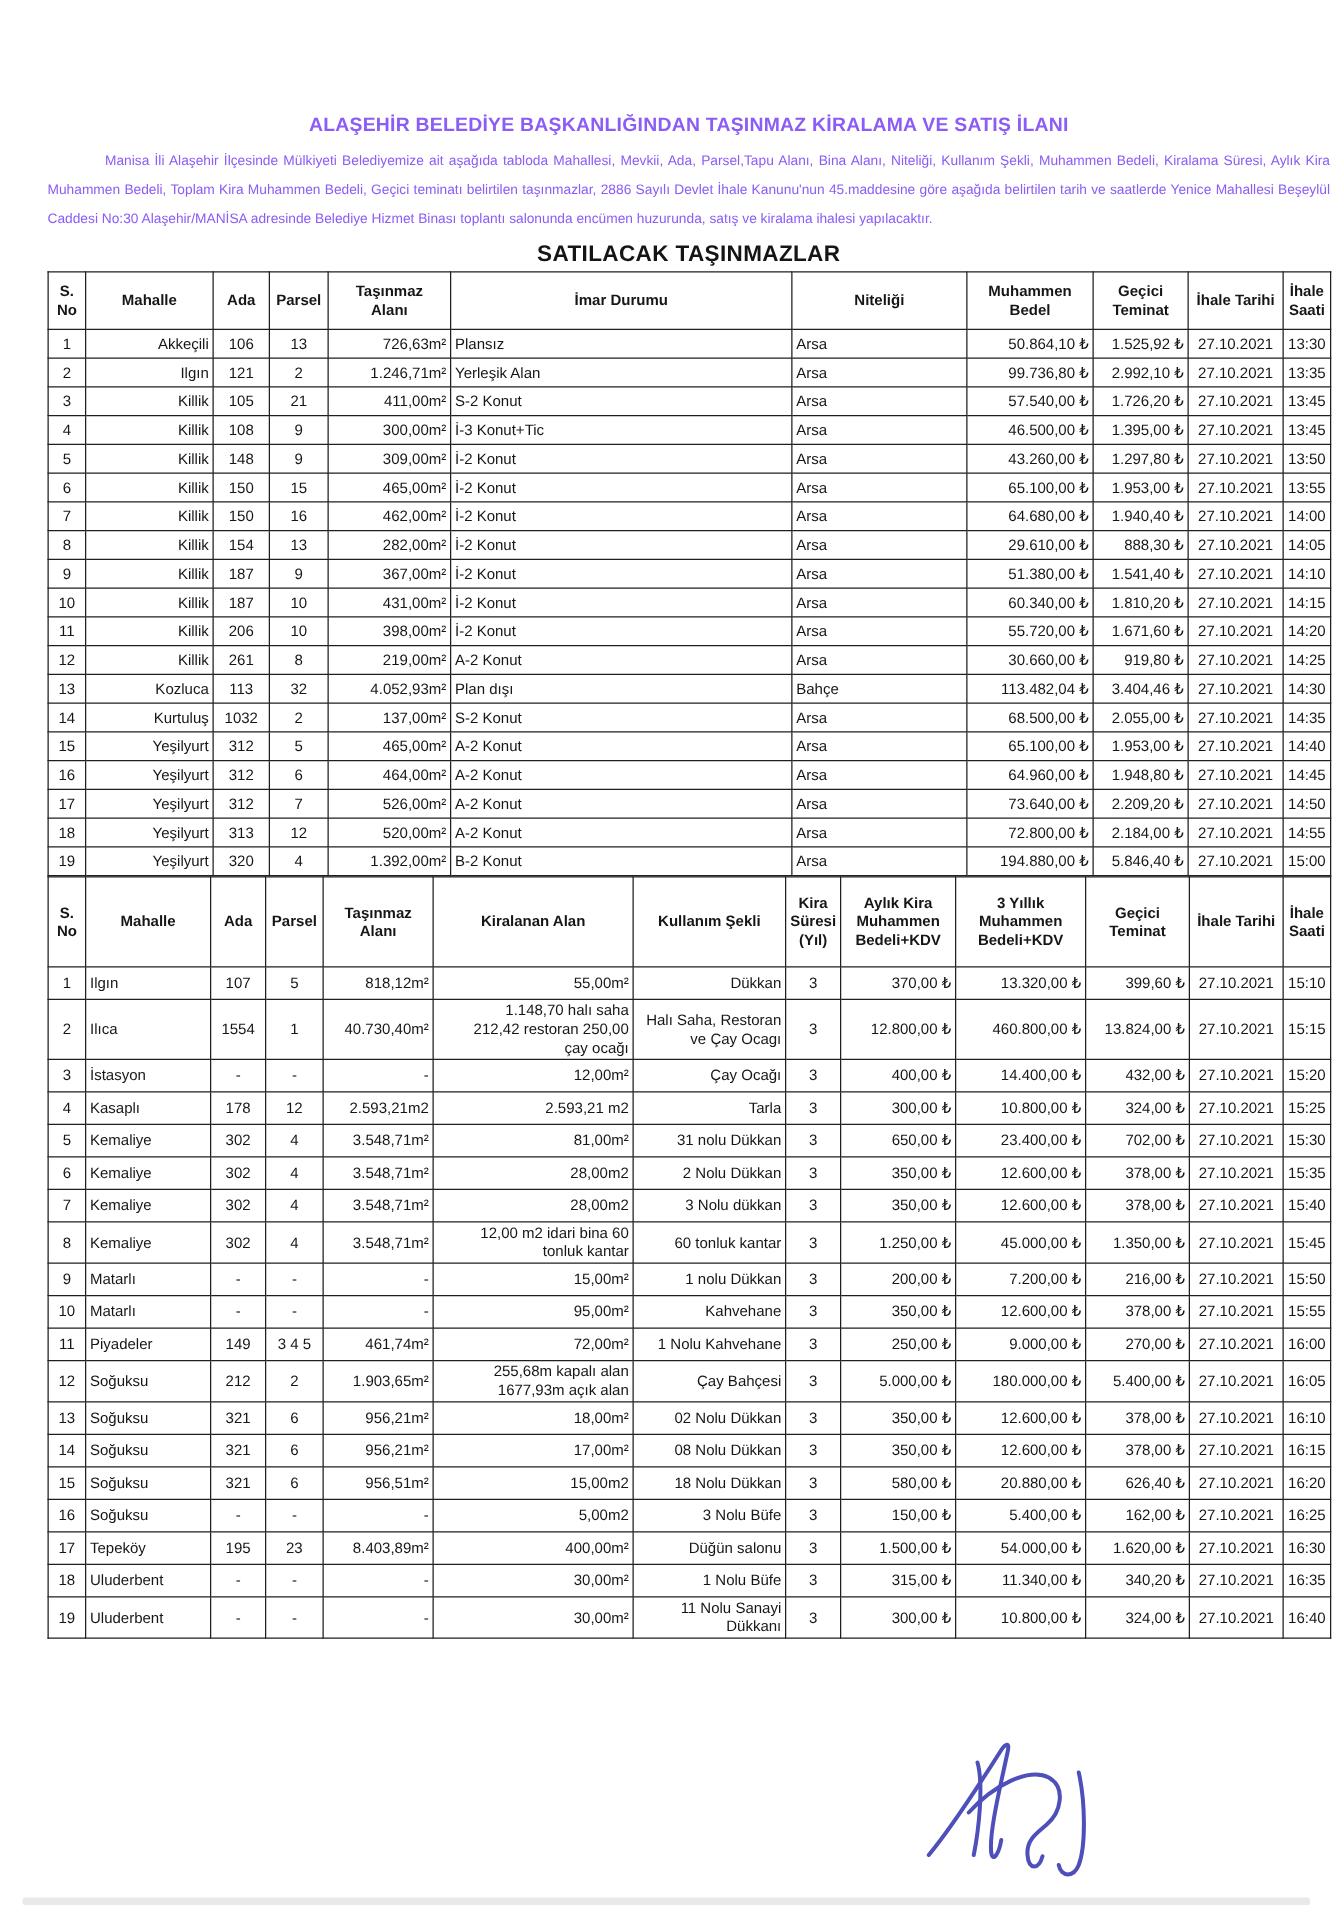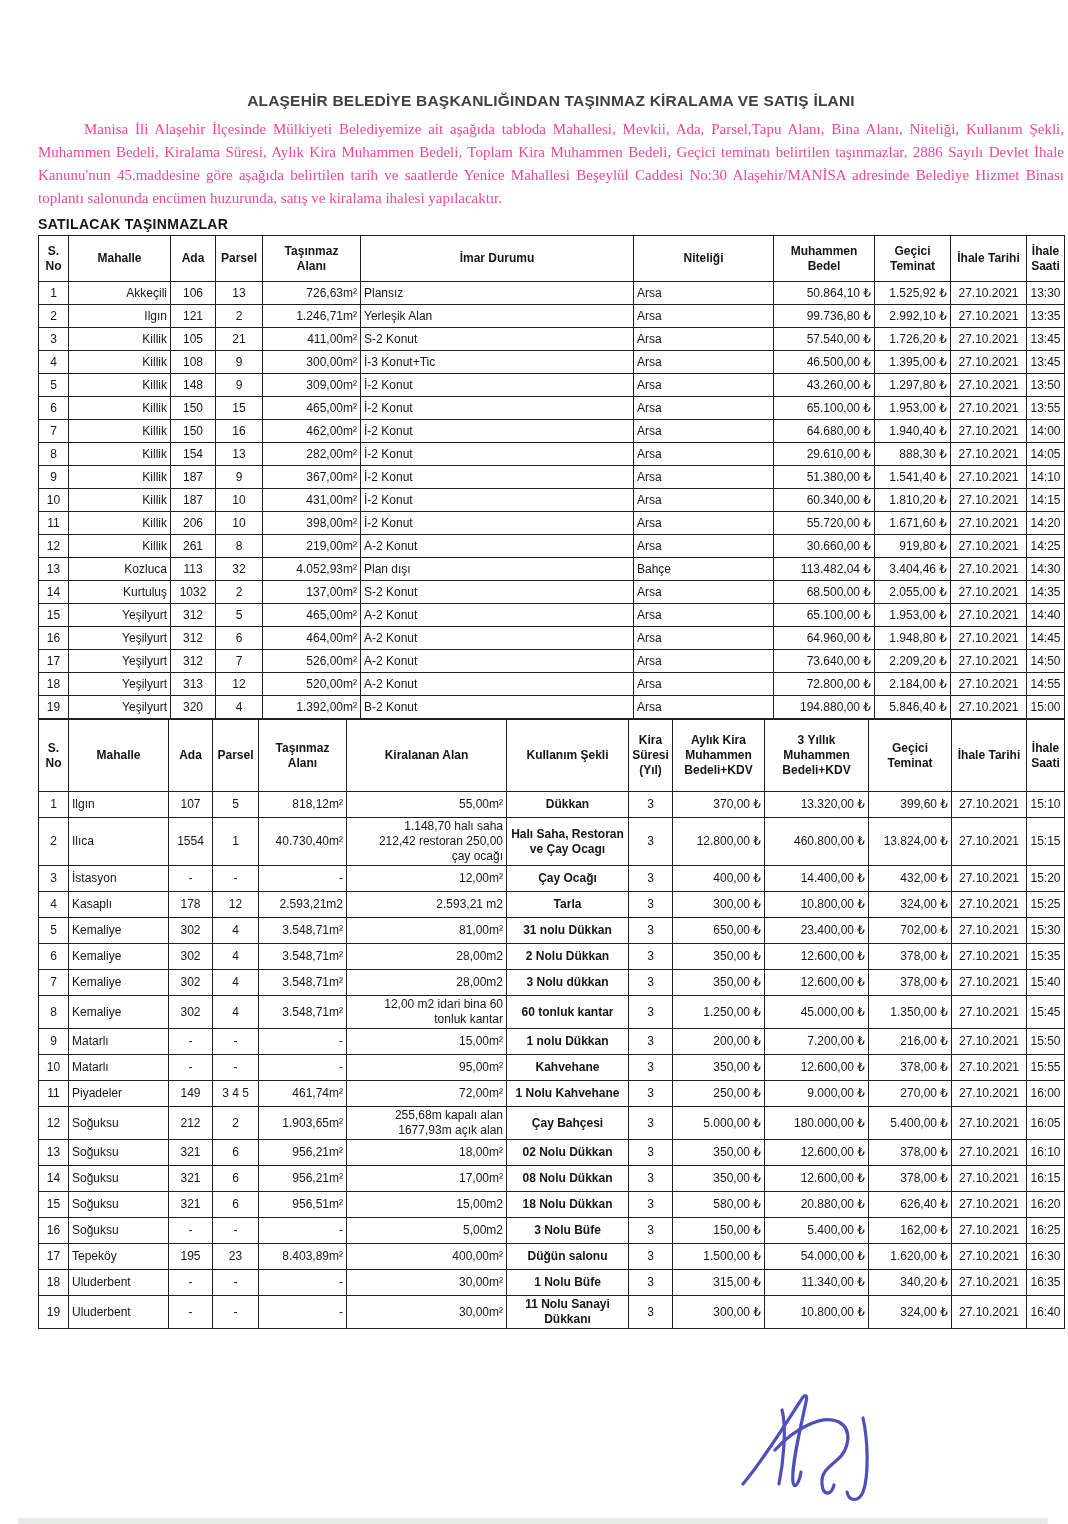--- a/index.html
+++ b/index.html
@@ -5,29 +5,29 @@
   html,body{margin:0;padding:0;background:#ffffff;}
   body{
     width:1068px;height:1524px;position:relative;overflow:hidden;
     font-family:"Liberation Sans","DejaVu Sans",sans-serif;
     color:#1c1c1c;
   }
   .page{position:absolute;left:38px;top:0;width:1026px;}
   .doc-title{
     margin:92px 0 0 0;
     font-size:15.5px;font-weight:bold;text-align:center;
-    letter-spacing:.2px;color:#404040;
+    letter-spacing:.2px;color:#8b5cf6;
   }
   .intro{
     margin:8px 0 0 0;
-    font-size:15px;line-height:23px;text-align:justify;
-    text-indent:46px;color:#ec4899;font-family:Liberation Serif, serif;
+    font-size:11px;line-height:23px;text-align:justify;
+    text-indent:46px;color:#8b5cf6;
   }
   .caption{
-    font-size:14px;font-weight:bold;text-align:left;color:#151515;
+    font-size:18px;font-weight:bold;text-align:center;color:#151515;
     margin:6px 0 3px 0;letter-spacing:.3px;
   }
   .caption.rent-cap{margin-top:2px;}
   table.t{
     border-collapse:collapse;table-layout:fixed;width:1026px;
     font-size:12px;color:#161616;
   }
   table.t th, table.t td{
     border:1.4px solid #1f1f1f;
     padding:1px 3px;
@@ -47,21 +47,21 @@
   table.sale td:nth-child(3),table.sale td:nth-child(4){text-align:center;}
   table.sale td:nth-child(5){text-align:right;}
   table.sale td:nth-child(6),table.sale td:nth-child(7){}
   table.sale td:nth-child(8),table.sale td:nth-child(9){text-align:right;}
   table.sale td:nth-child(10),table.sale td:nth-child(11){text-align:center;}
   
   table.rent td:nth-child(1){text-align:center;}
   table.rent td:nth-child(2){text-align:left;}
   table.rent td:nth-child(3),table.rent td:nth-child(4){text-align:center;}
   table.rent td:nth-child(5),table.rent td:nth-child(6){text-align:right;}
-  table.rent td:nth-child(7){text-align:center;font-weight:bold;}
+  table.rent td:nth-child(7){text-align:right;}
   table.rent td:nth-child(8){text-align:center;}
   table.rent td:nth-child(9),table.rent td:nth-child(10),table.rent td:nth-child(11){text-align:right;}
   table.rent td:nth-child(12),table.rent td:nth-child(13){text-align:center;}
   .signature{
     position:absolute;left:735px;top:1388px;width:170px;height:125px;
   }
   .bottom-strip{
     position:absolute;left:18px;bottom:0;width:1030px;height:6px;
     background:#dfe3dd;opacity:.75;border-radius:2px;
   }

